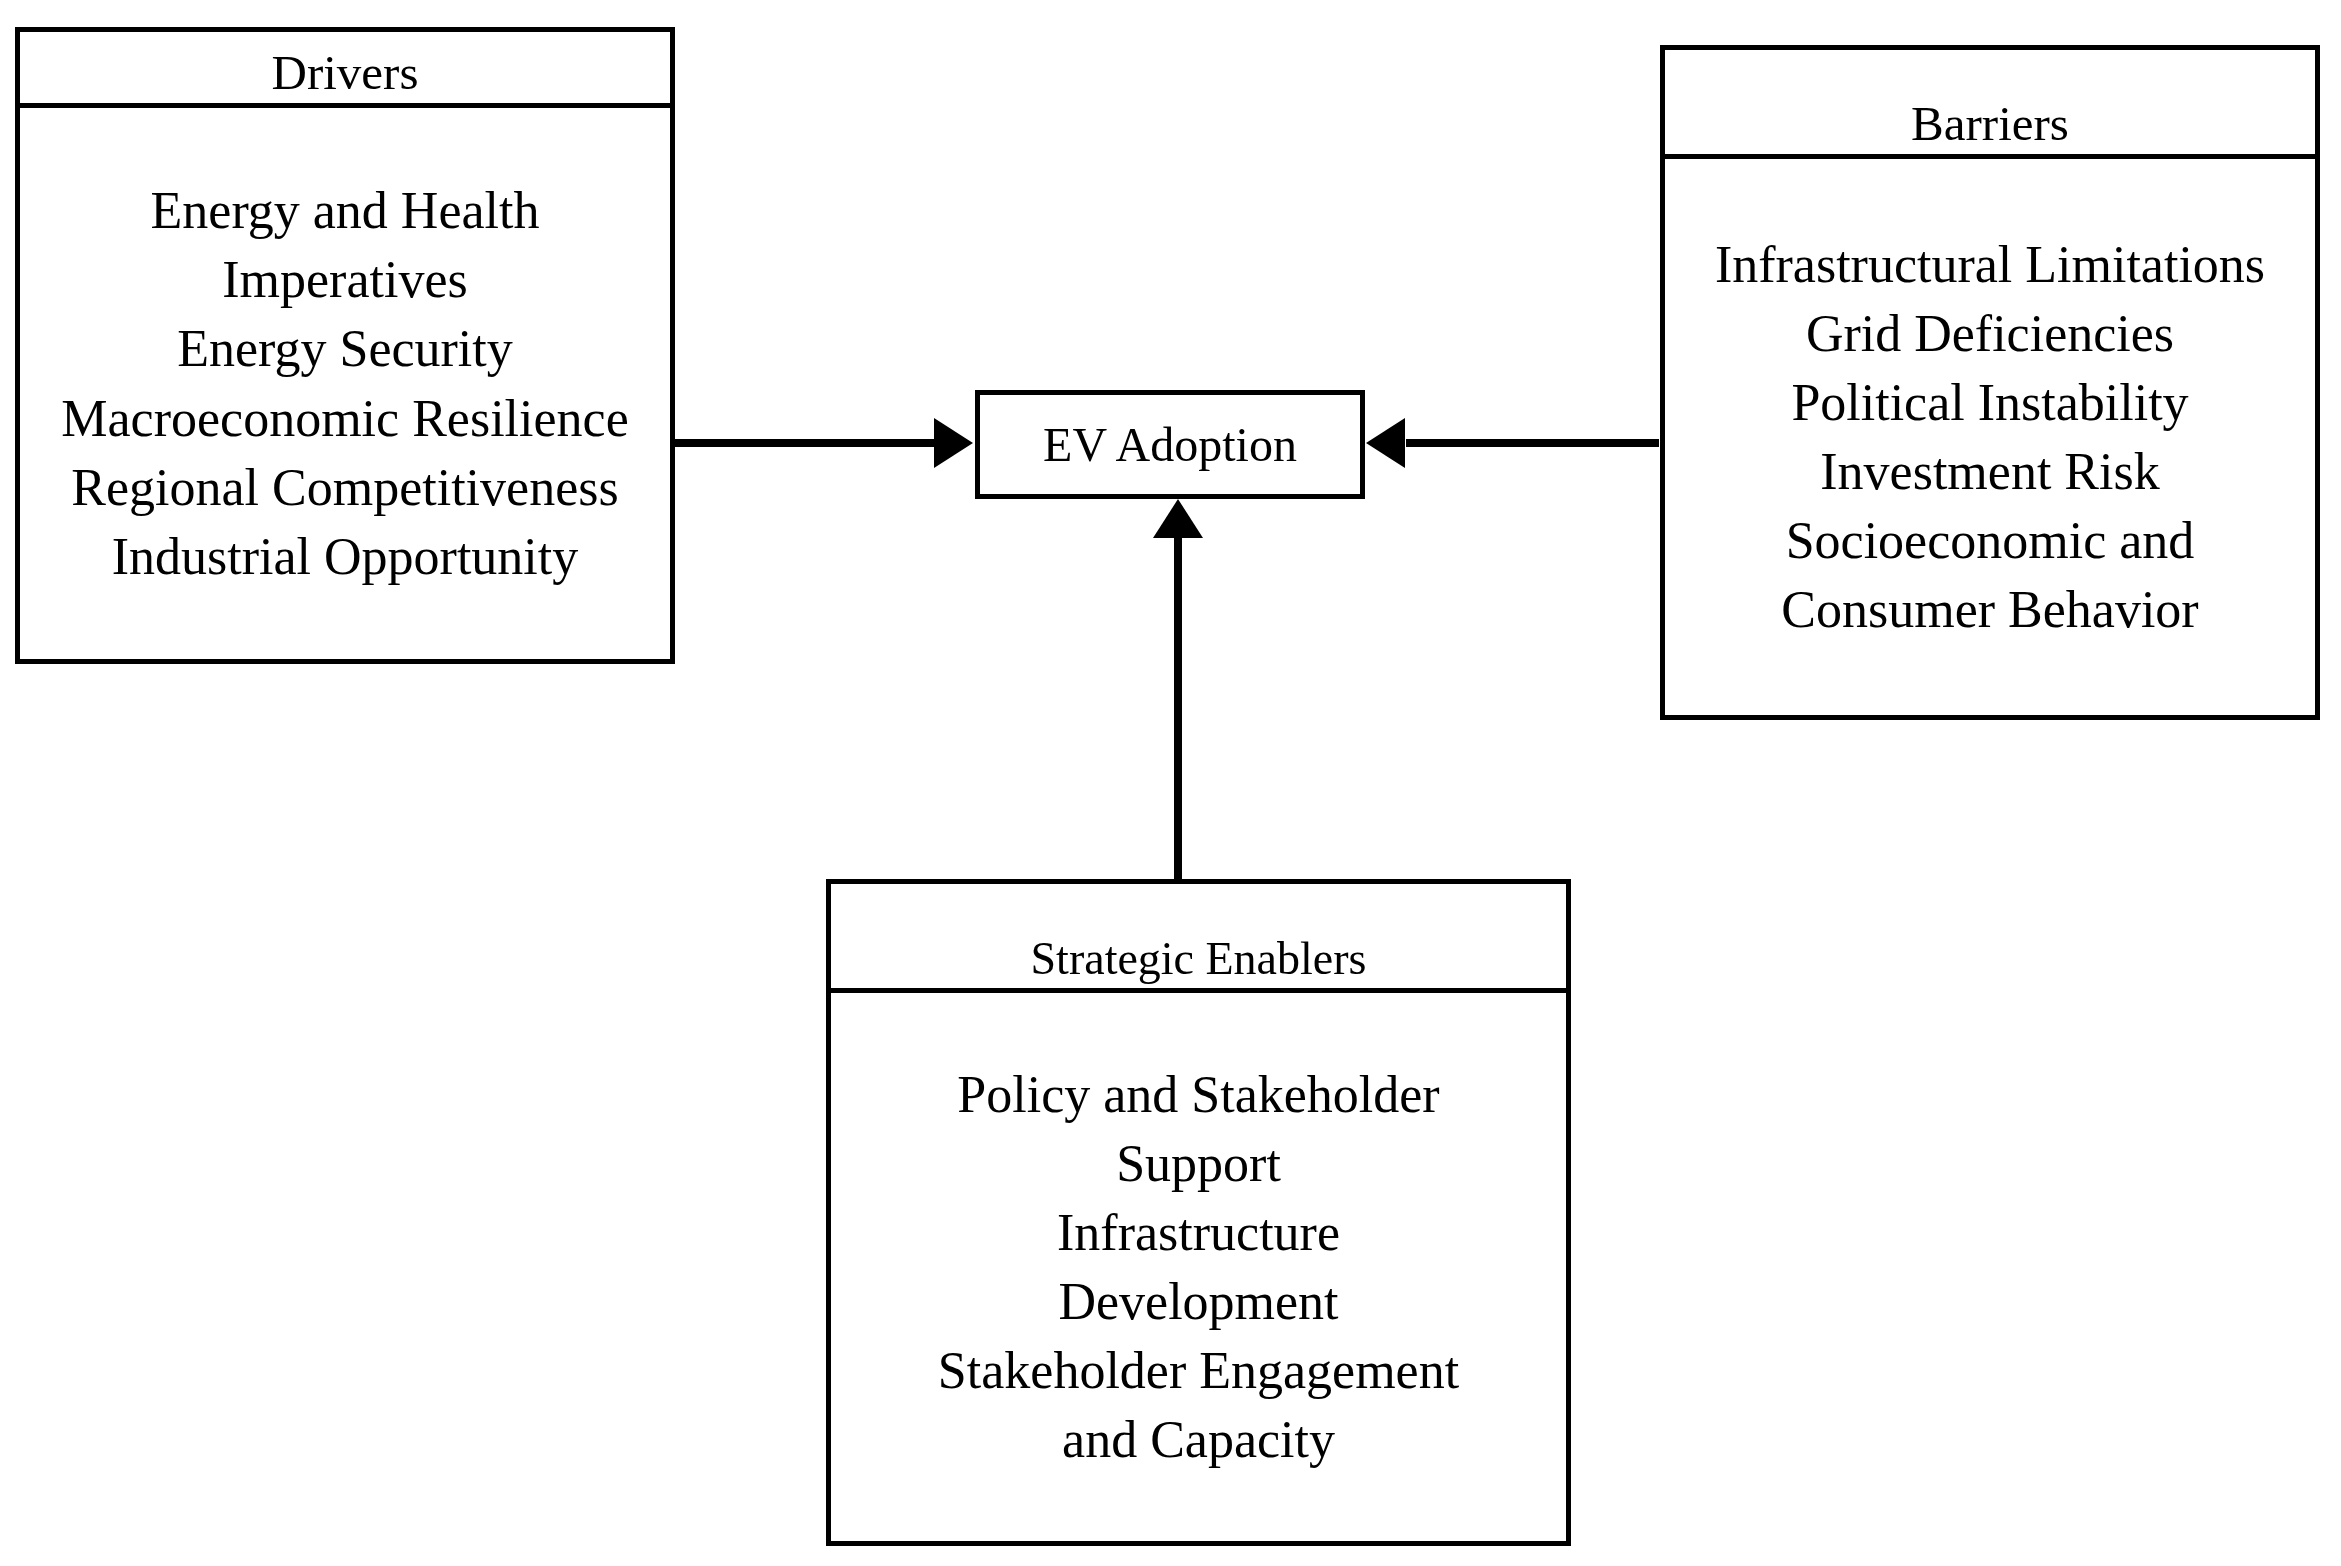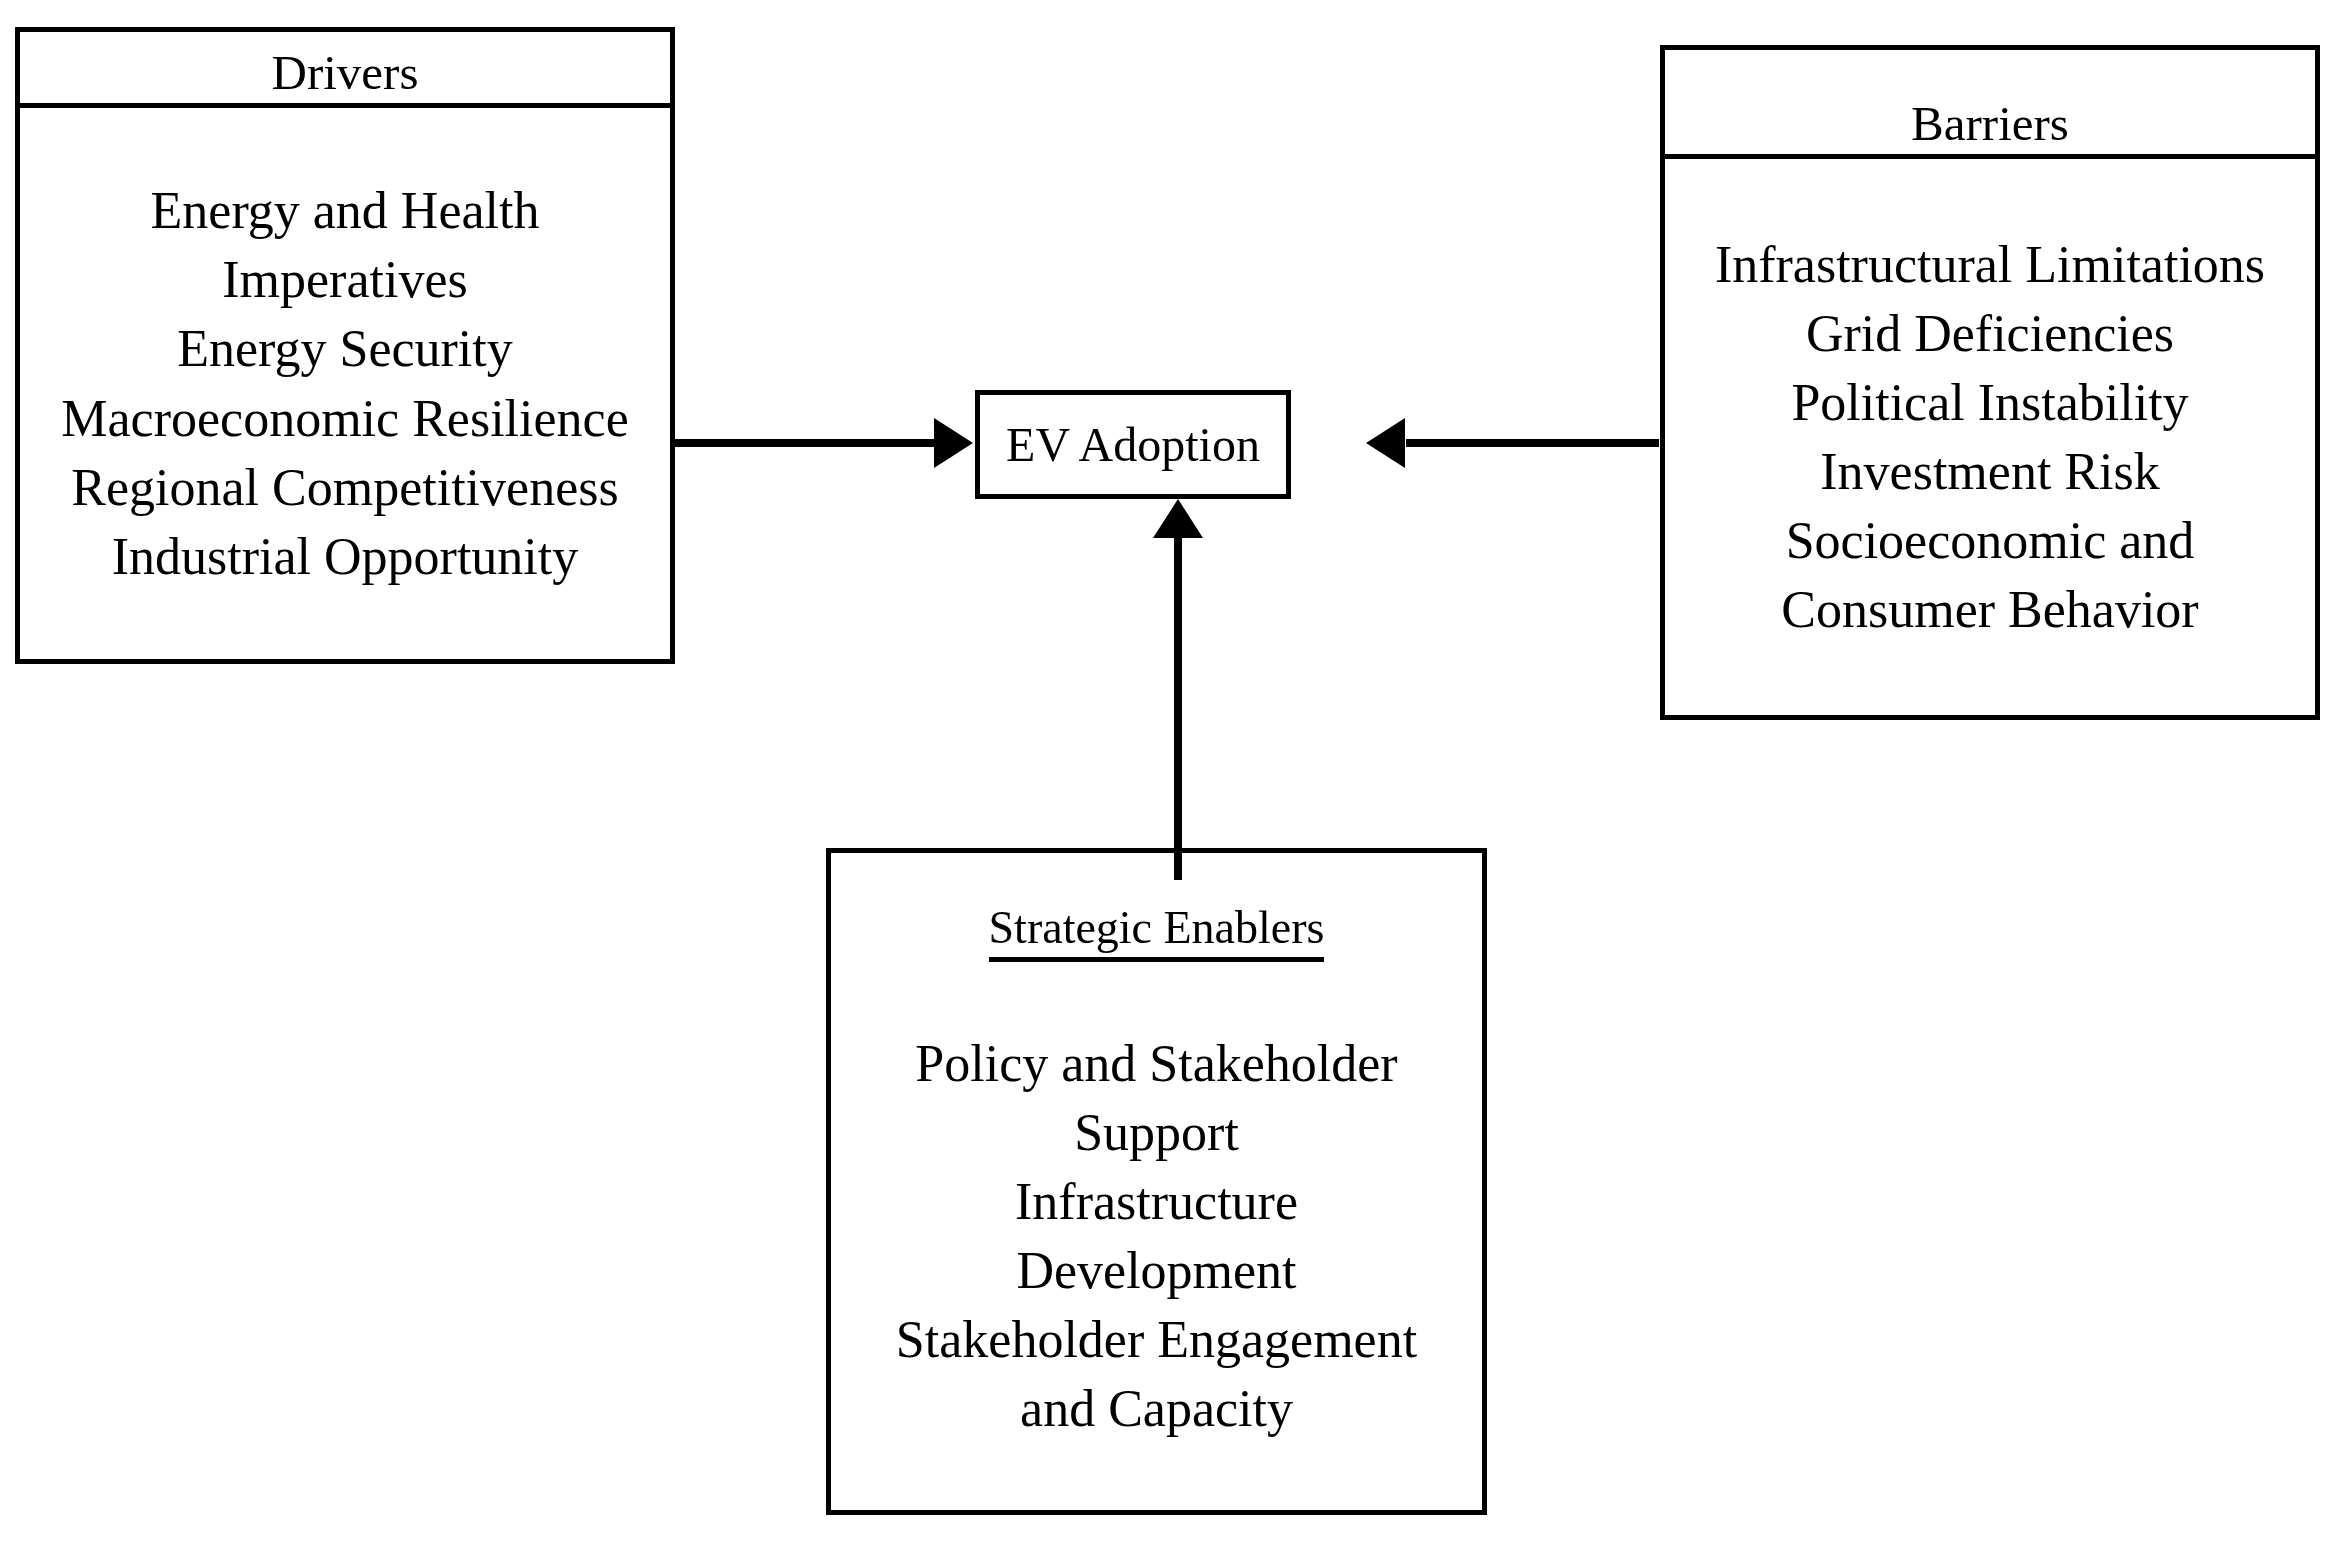--- a/index.html
+++ b/index.html
@@ -68,35 +68,34 @@
     left: 1660px;
     top: 45px;
     width: 660px;
     height: 675px;
   }
   #node-barriers .node-header { height: 109px; }
 
   
   #node-enablers {
     left: 826px;
-    top: 848px;
-    width: 661px;
+    top: 879px;
+    width: 745px;
     height: 667px;
-    align-items: center;
   }
   #node-enablers .node-header { height: 109px; }
   #node-enablers .node-header-title { font-size: 46px; }
 
   
   #node-ev {
     position: absolute;
     box-sizing: border-box;
     left: 975px;
     top: 390px;
-    width: 316px;
+    width: 390px;
     height: 109px;
     border: 5.2px solid #000000;
     background: #ffffff;
     display: flex;
     align-items: center;
     justify-content: center;
   }
   #node-ev .ev-label {
     font-size: 48px;
     line-height: 1.0;

